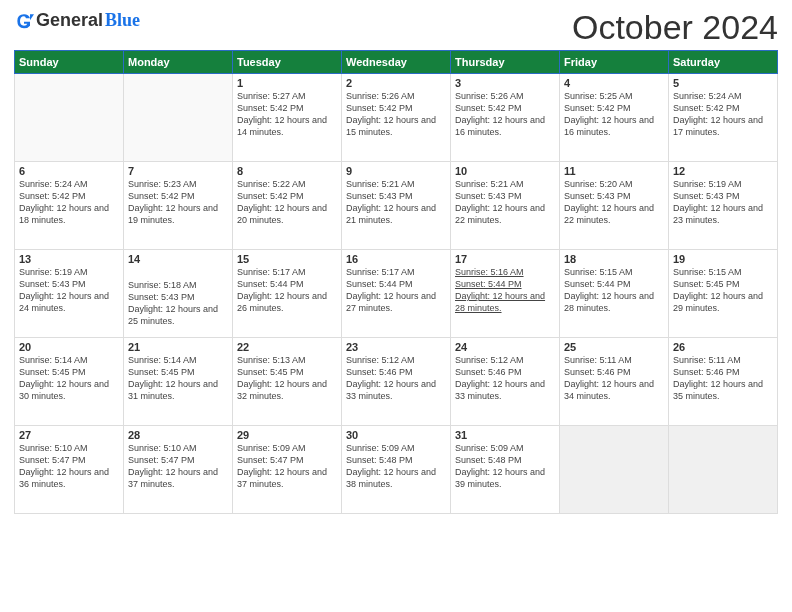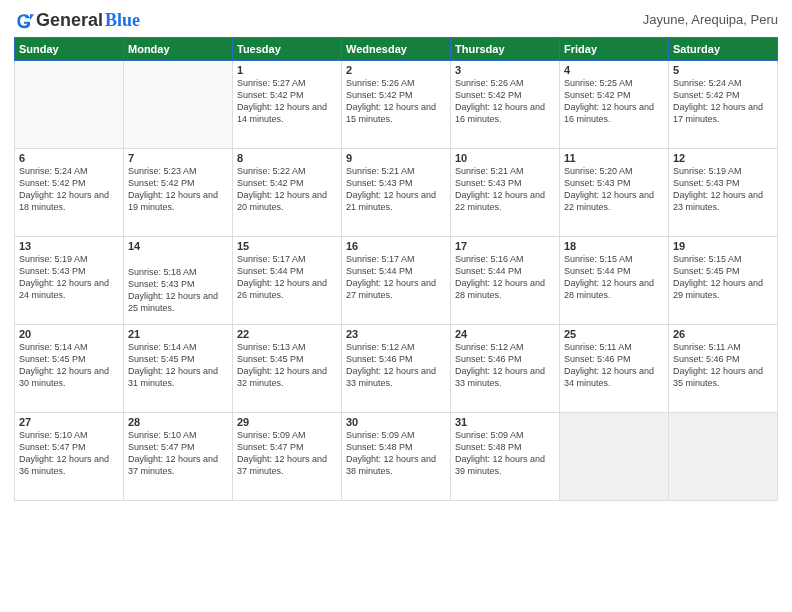--- a/index.html
+++ b/index.html
@@ -115,21 +115,21 @@
         <svg class="logo-icon" viewBox="0 0 30 30">
           <rect x="0" y="0" width="30" height="30" fill="none"></rect>
           <path d="M5 15 Q5 5 15 5 Q22 5 24 11 L18 11 Q17 8 15 8 Q9 8 9 15 Q9 22 15 22 Q19 22 20 19 L15 19 L15 16 L24 16 L24 22 Q21 26 15 26 Q5 26 5 15Z" fill="#1a73e8"></path>
           <path d="M24 5 L30 5 L24 14 Z" fill="#1a73e8"></path>
         </svg>
         <span class="logo-general">General</span>
         <span class="logo-blue">Blue</span>
       </div>
     </div>
     <div class="title-area">
-      <div class="location">Jayune, Arequipa, Peru</div>
+      <div class="month-title">October 2024</div>
     </div>
   </div>
 
   <table>
     <thead>
       <tr>
       <th class="day-header">Sunday</th>
           <th class="day-header">Monday</th>
           <th class="day-header">Tuesday</th>
           <th class="day-header">Wednesday</th>
@@ -237,21 +237,21 @@
 Daylight: 12 hours and 26 minutes.</div>
           </td>
           <td class="cal-cell">
             <span class="day-num">16</span>
             <div class="cell-info" style="white-space: pre-line;">Sunrise: 5:17 AM
 Sunset: 5:44 PM
 Daylight: 12 hours and 27 minutes.</div>
           </td>
           <td class="cal-cell">
             <span class="day-num">17</span>
-            <div class="cell-info" style="white-space: pre-line;">Sunrise: 5:16 AM
+            <div class="cell-info" style="white-space: pre-line; text-decoration: underline;">Sunrise: 5:16 AM
 Sunset: 5:44 PM
 Daylight: 12 hours and 28 minutes.</div>
           </td>
           <td class="cal-cell">
             <span class="day-num">18</span>
             <div class="cell-info" style="white-space: pre-line;">Sunrise: 5:15 AM
 Sunset: 5:44 PM
 Daylight: 12 hours and 28 minutes.</div>
           </td>
           <td class="cal-cell">

